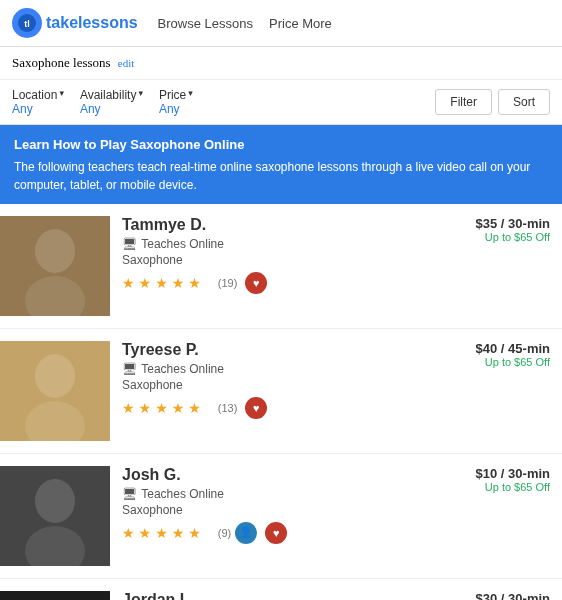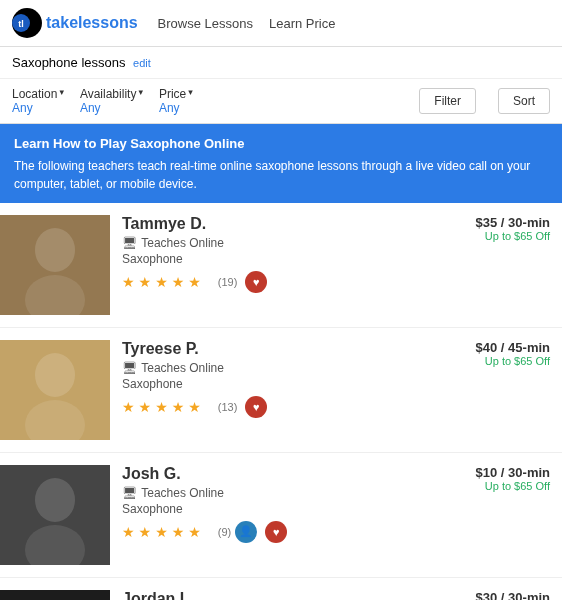--- a/index.html
+++ b/index.html
@@ -14,25 +14,25 @@
       background: #fff;
     }
     .logo {
       display: flex;
       align-items: center;
       margin-right: 20px;
     }
     .logo-icon {
       width: 30px;
       height: 30px;
-      background: #000000;
+      background: #3b82f6;
       border-radius: 50%;
       display: flex;
       align-items: center;
-      justify-content: flex-start;
+      justify-content: center;
       color: white;
       font-size: 12px;
       font-weight: bold;
       margin-right: 4px;
       text-decoration: underline;
     }
     .logo-text {
       font-size: 16px;
       font-weight: bold;
       color: #2c7be5;
@@ -43,20 +43,21 @@
       font-size: 13px;
       cursor: pointer;
       text-decoration: none;
     }
 
     
     .breadcrumb {
       padding: 8px 12px;
       font-size: 13px;
       border-bottom: 1px solid #eee;
+      font-family: Liberation Serif, serif;
     }
     .breadcrumb a { color: #2c7be5; text-decoration: none; }
     .breadcrumb .edit-link { color: #2c7be5; font-size: 11px; margin-left: 4px; cursor: pointer; }
 
     
     .filters {
       display: flex;
       align-items: center;
       padding: 8px 12px;
       border-bottom: 1px solid #ddd;
@@ -75,21 +76,21 @@
       margin-left: 2px;
       font-size: 9px;
     }
     .filter-value {
       font-size: 12px;
       color: #2c7be5;
     }
     .filter-buttons {
       margin-left: auto;
       display: flex;
-      gap: 22px;
+      gap: 6px;
     }
     .btn-filter, .btn-sort {
       padding: 5px 14px;
       border: 1px solid #ccc;
       background: #fff;
       border-radius: 3px;
       font-size: 12px;
       cursor: pointer;
       color: #333;
     }
@@ -219,21 +220,21 @@
   <div class="logo">
     <div class="logo-icon">
       <svg width="18" height="18" viewBox="0 0 18 18">
         <circle cx="9" cy="9" r="9" fill="#1a5bbf"></circle>
         <text x="9" y="13" text-anchor="middle" fill="white" font-size="9" font-family="Arial">tl</text>
       </svg>
     </div>
     <span class="logo-text">takelessons</span>
   </div>
   <a class="nav-link">Browse Lessons</a>
-  <a class="nav-link">Learn Price</a>
+  <a class="nav-link">Price More</a>
 </div>
 
 <div class="breadcrumb">
   <span>Saxophone lessons</span>
   <a class="edit-link">edit</a>
 </div>
 
 <div class="filters">
   <div class="filter-group">
     <div class="filter-label">

